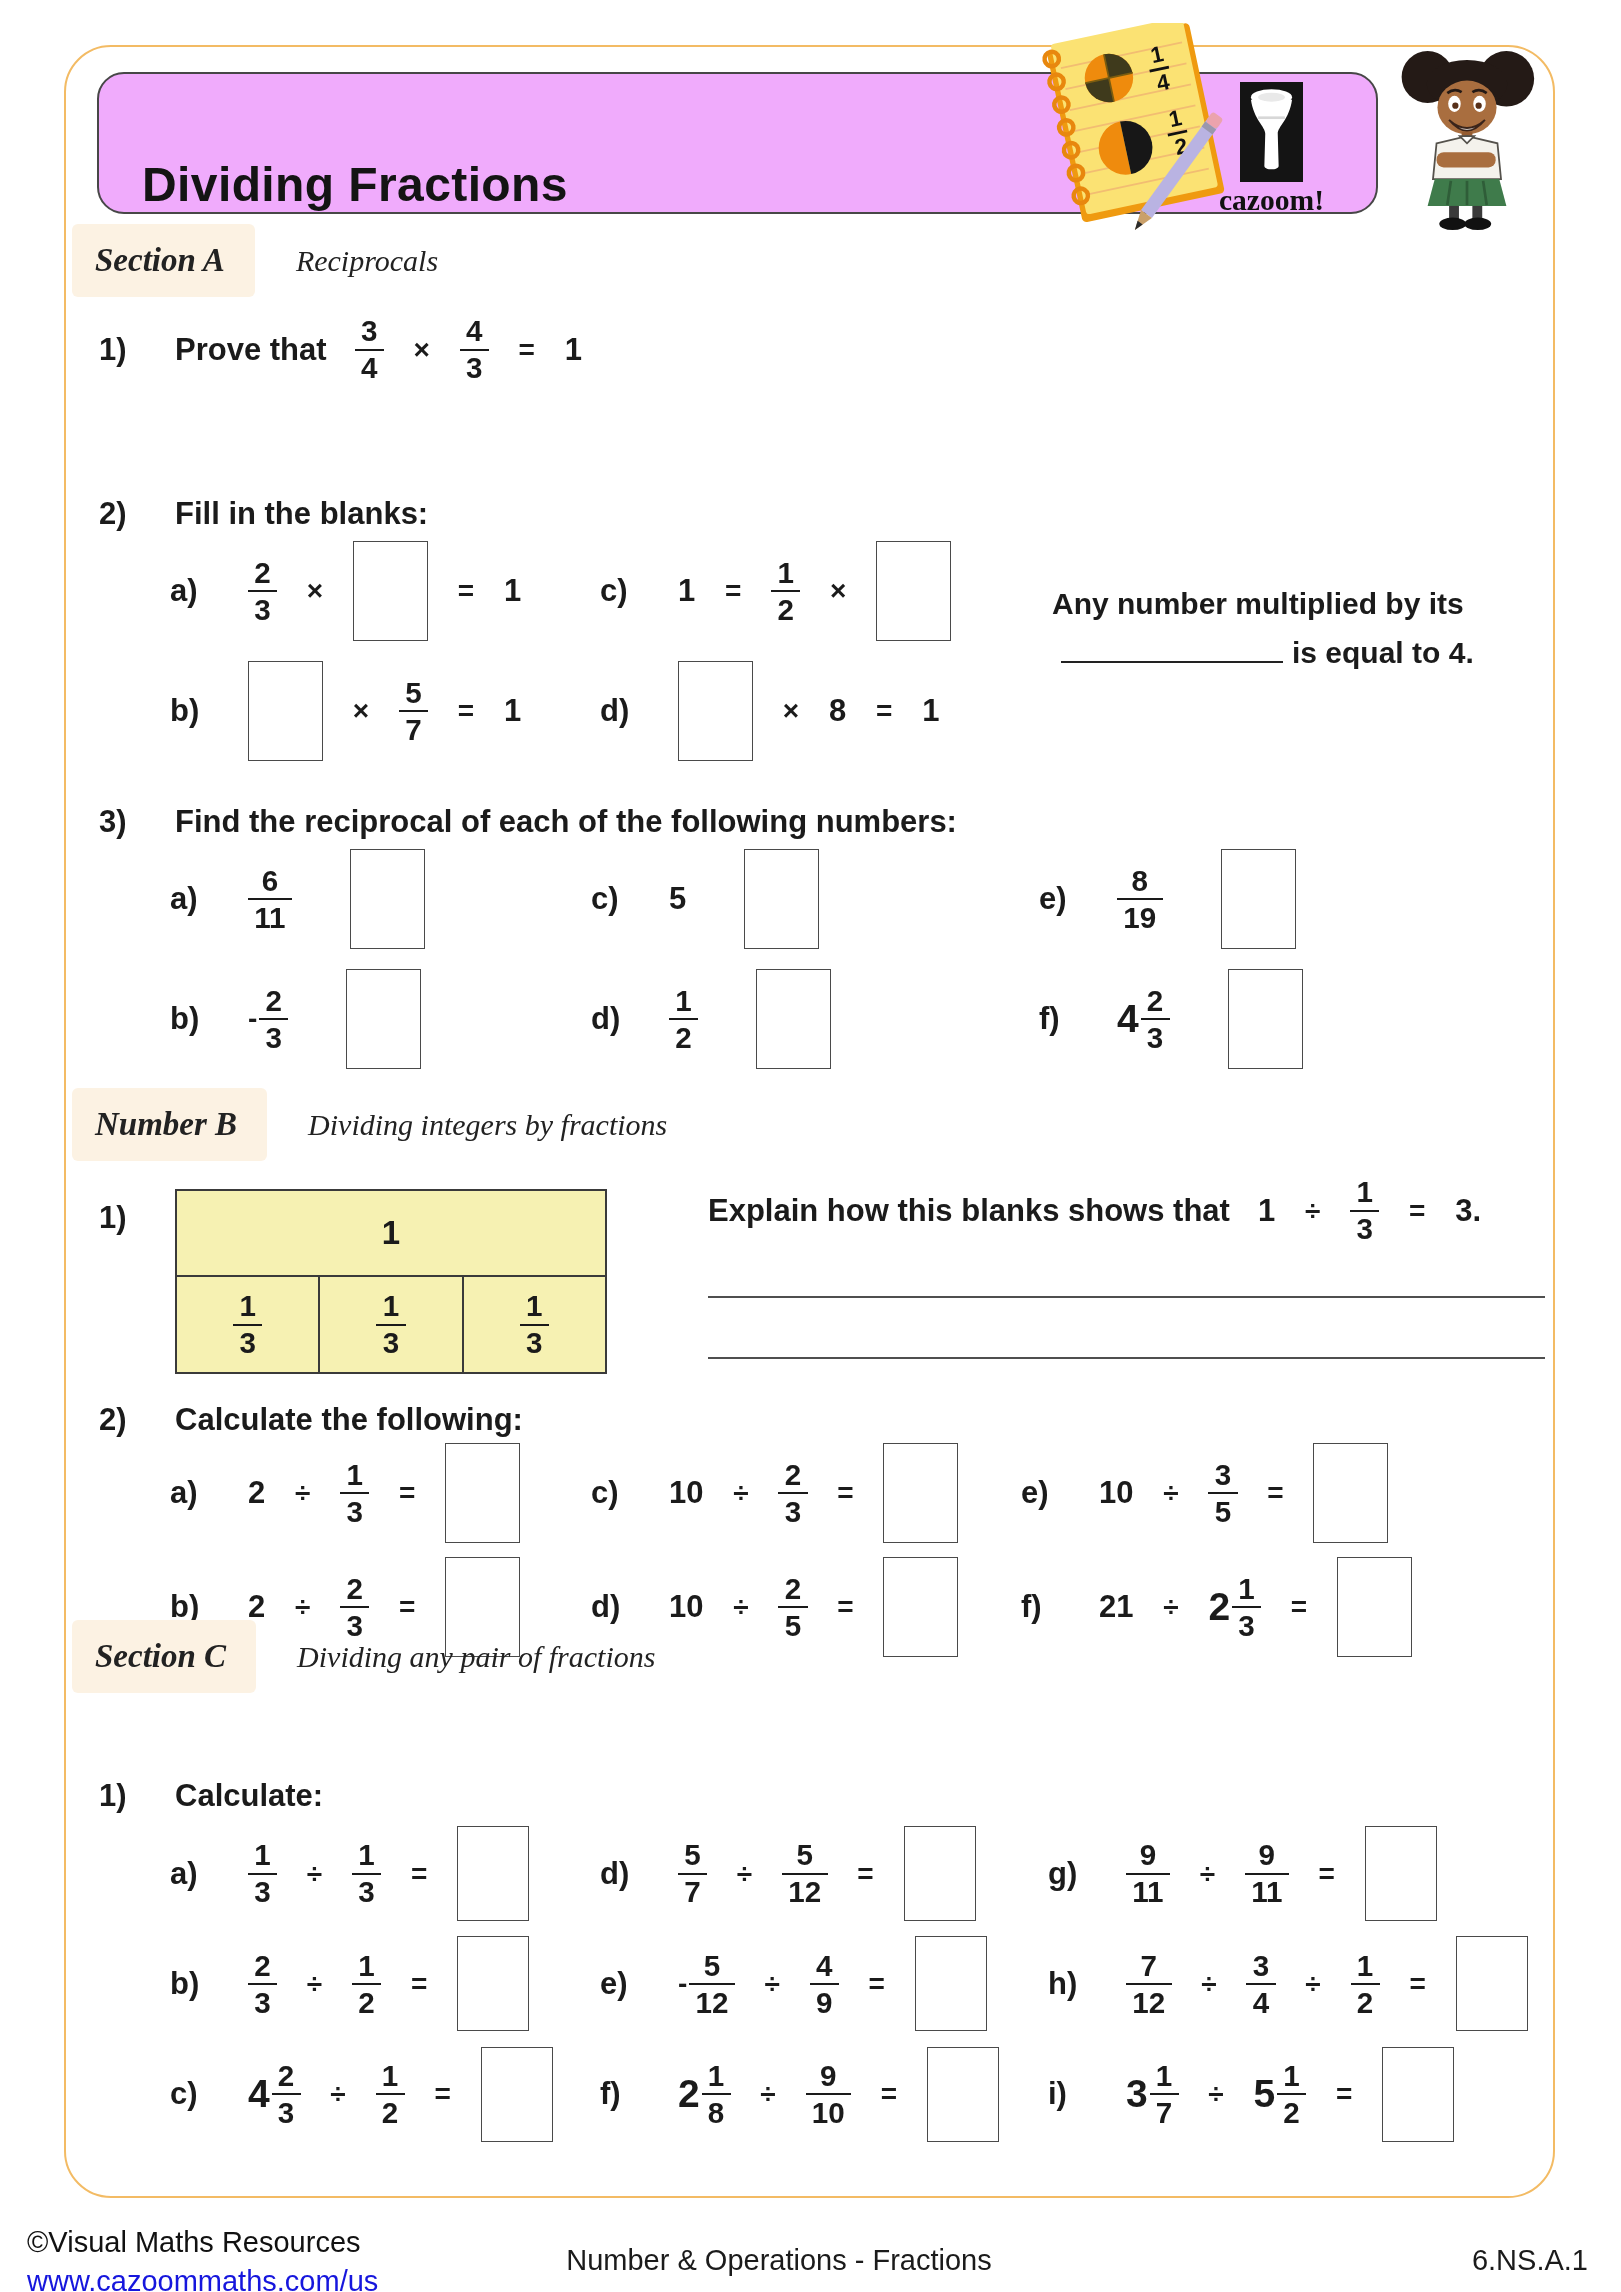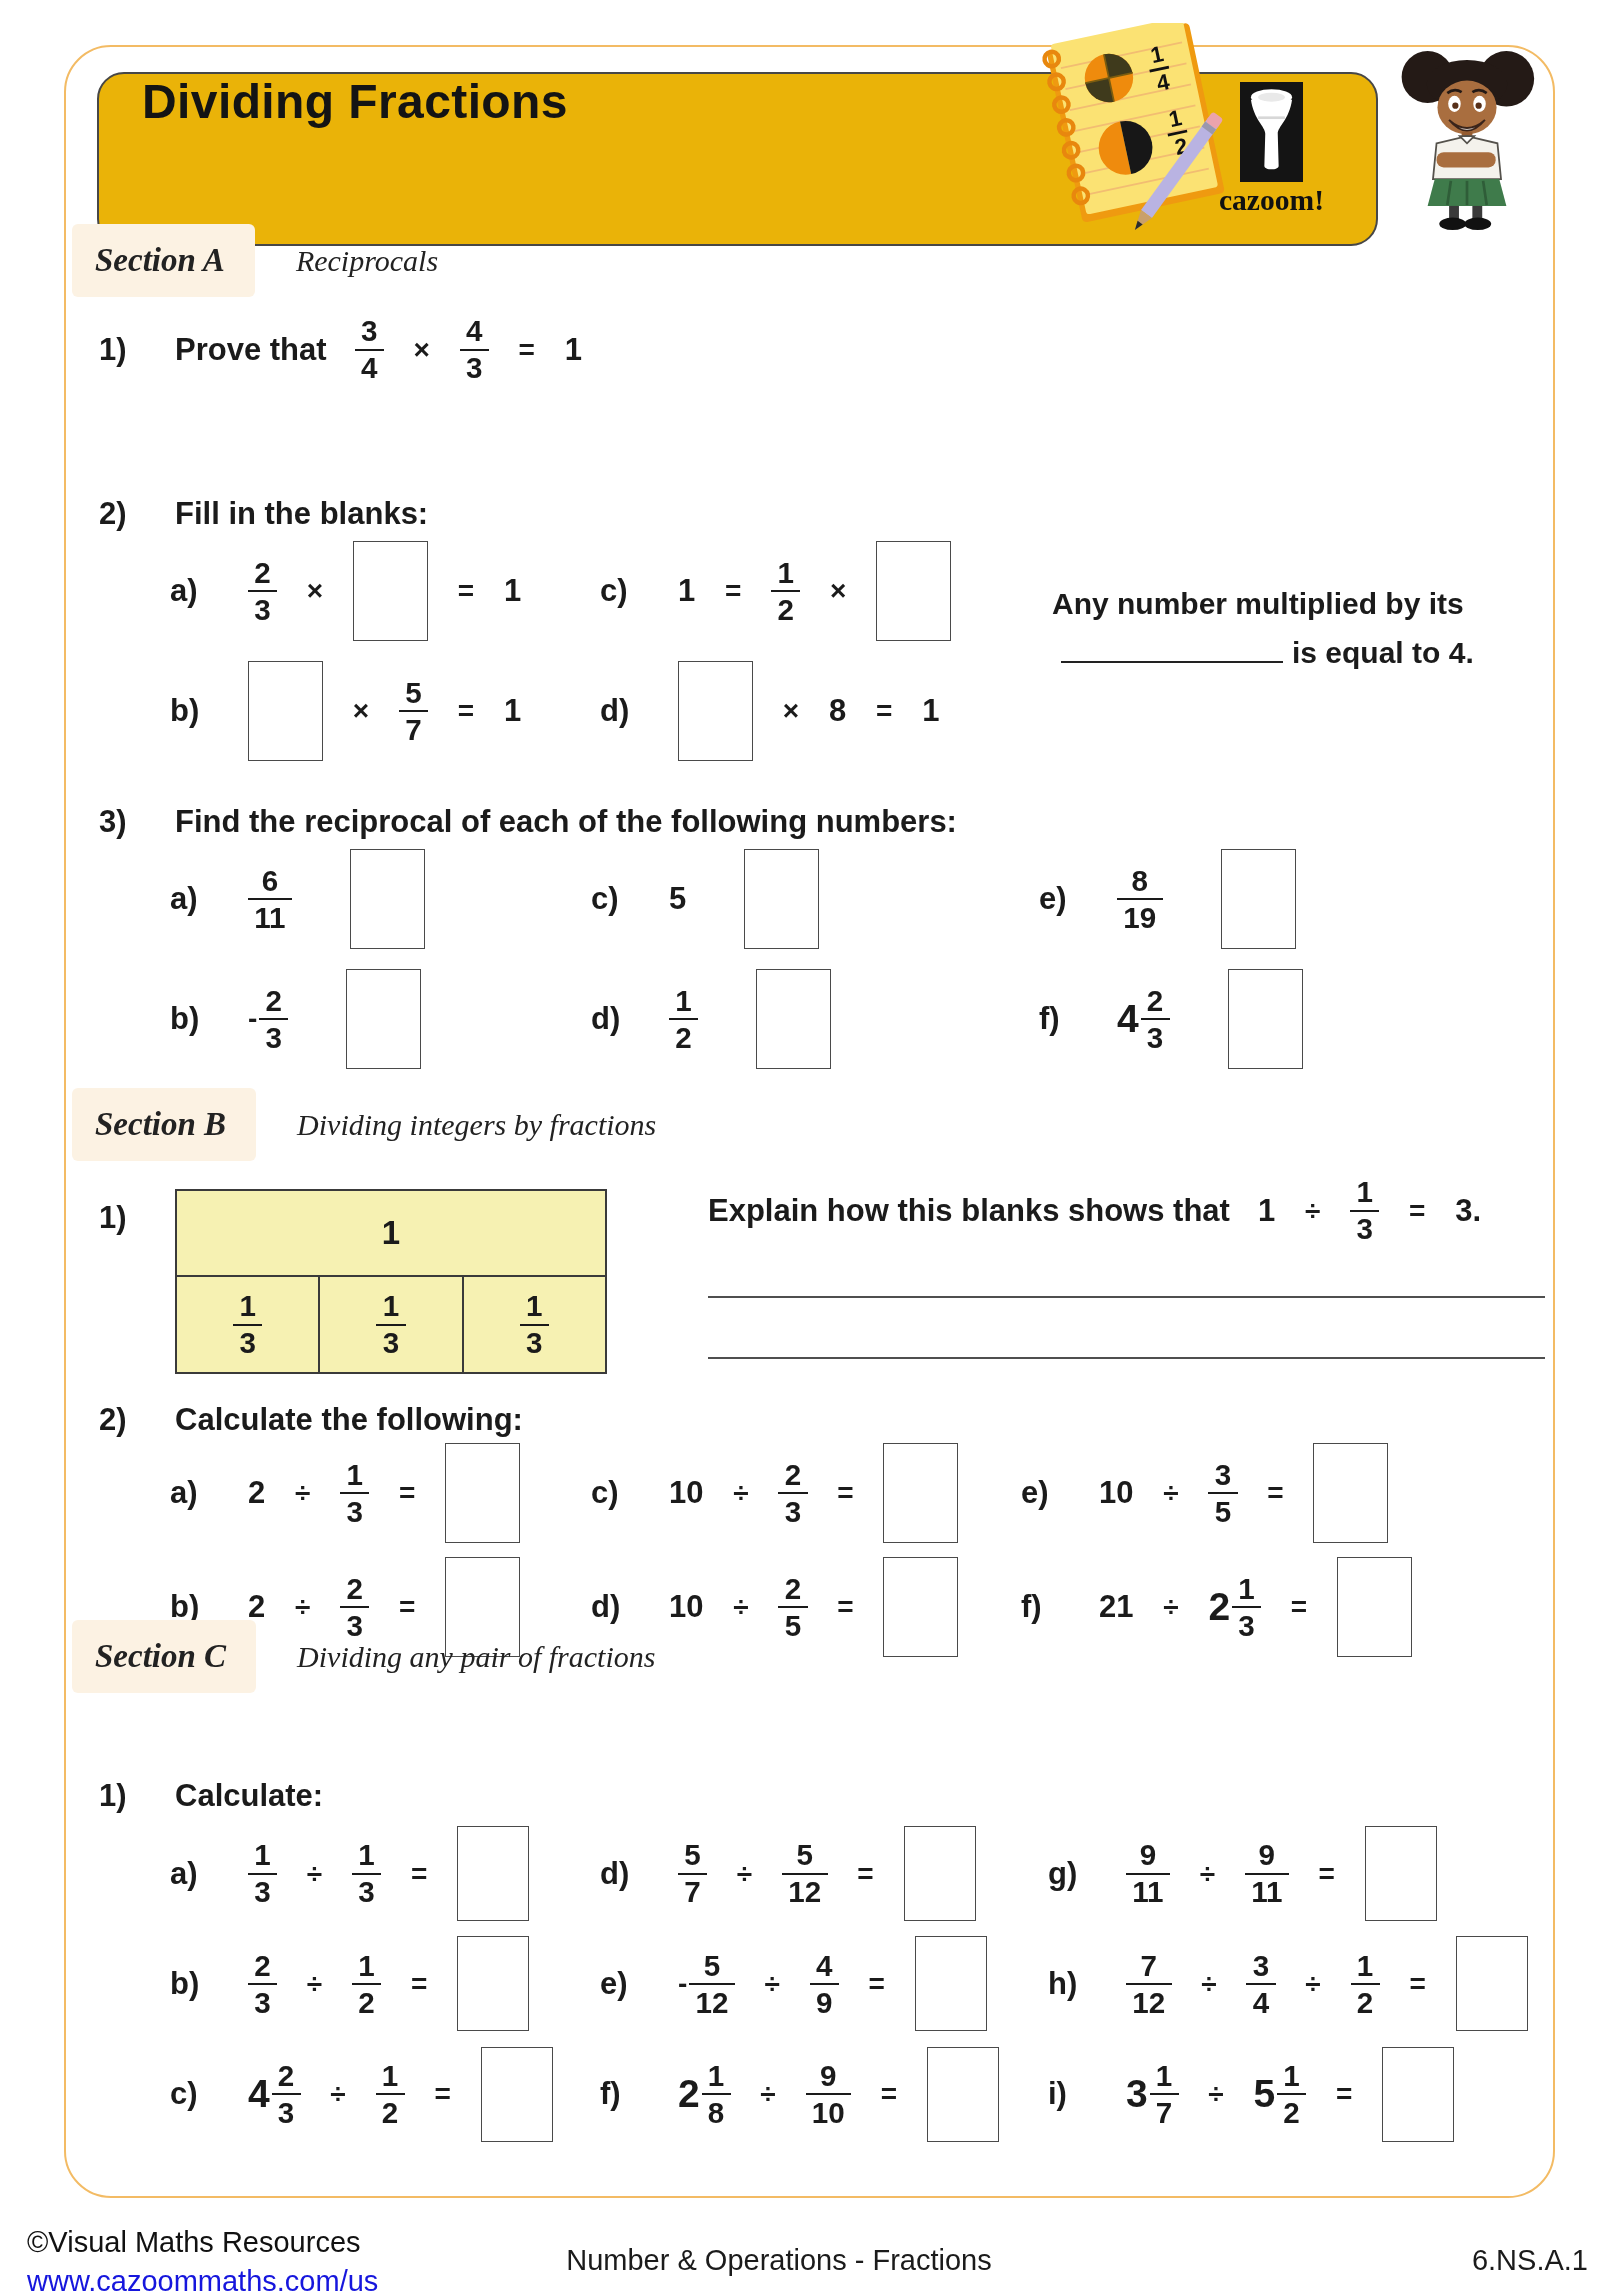--- a/index.html
+++ b/index.html
@@ -1,22 +1,22 @@
 <!DOCTYPE html>
 <html style="font-size:14.3px"><head>
 <meta charset="utf-8">
 <style>
   html,body{margin:0;padding:0;background:#fff;}
   .page{position:relative;width:1622px;height:2293px;background:#ffffff;
         font-family:"Liberation Sans",sans-serif;color:#1b1b1b;overflow:hidden;}
   .sheet{position:absolute;left:64px;top:45px;width:1487px;height:2149px;
          border:2.7px solid #f3bb64;border-radius:47px;background:#fff;}
   
-  .banner{position:absolute;left:97px;top:72px;width:1281px;height:174px;background:#eab308;
-          border:2.7px solid #474747;border-radius:27px;display:flex;align-items:flex-start;padding-left:43px;box-sizing:border-box;}
+  .banner{position:absolute;left:97px;top:72px;width:1281px;height:142px;background:#f0abfc;
+          border:2.7px solid #474747;border-radius:27px;display:flex;align-items:flex-end;padding-left:43px;box-sizing:border-box;}
   .title{font-size:48px;font-weight:bold;letter-spacing:0.4px;color:#141414;}
   .notepad{position:absolute;left:1019px;top:23px;width:219px;height:208px;}
   .logo{position:absolute;left:1191px;top:82px;width:161px;text-align:center;}
   .logo-box{margin:0 auto;width:63px;height:100px;background:#141414;display:flex;align-items:center;justify-content:center;}
   .logo-text{margin-top:1.8px;font-family:"Liberation Serif",serif;font-weight:bold;font-size:29.6px;color:#111;}
   .girl{position:absolute;left:1390px;top:41px;width:154px;height:192px;}
   
   .sec{position:absolute;left:72px;display:flex;align-items:center;}
   .pill{background:#fcf2e3;border-radius:6px;padding:18px 30px 18px 23px;
         font-family:"Liberation Serif",serif;font-style:italic;font-weight:bold;font-size:33px;color:#222;}
@@ -319,21 +319,21 @@
               <span class="fn">2</span>
               <span class="fd">3</span>
             </span>
           </span>
         </span>
         <span class="answer-box"></span>
       </div>
     </div>
 
   <div class="sec sec-b">
-    <span class="pill">Section B</span>
+    <span class="pill">Number B</span>
     <span class="subtitle">Dividing integers by fractions</span>
   </div>
 
   <div class="qrow" id="b-q1num">
     <span class="qnum">1)</span>
   </div>
   <div id="diagram">
     <div class="bar-top">1</div>
     <div class="bar-bottom" id="diagram-cells">
         <div class="bar-cell">

